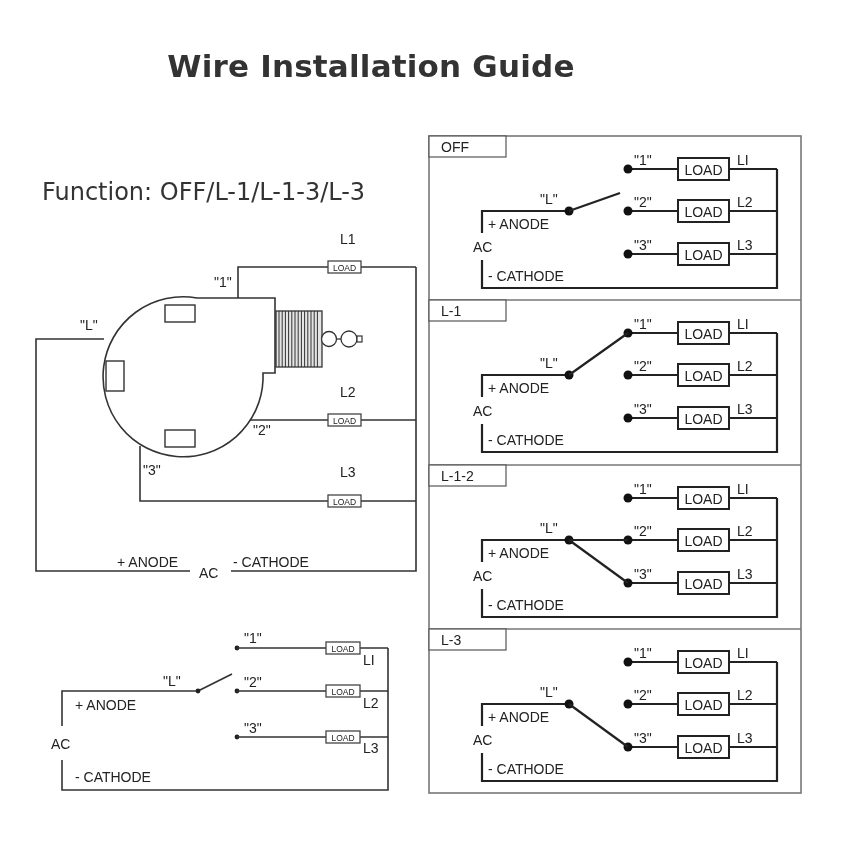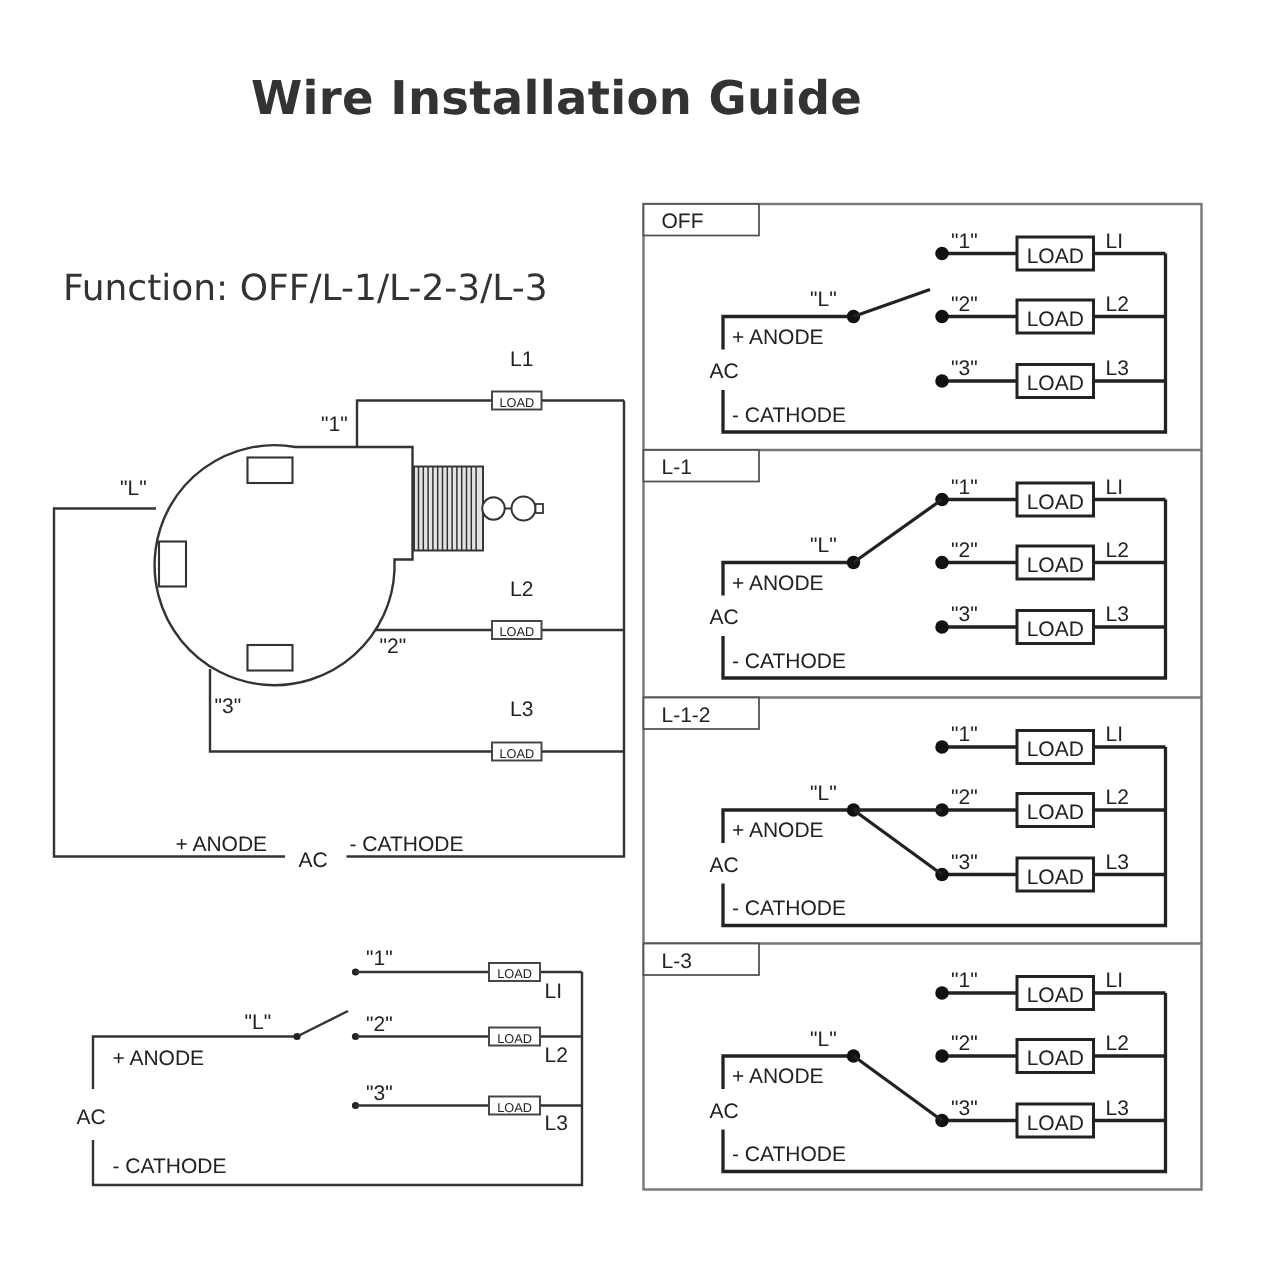--- a/index.html
+++ b/index.html
@@ -14,21 +14,21 @@
     .tabbox { stroke: #555; stroke-width: 1.2; fill: #fff; }
     .loadbox-sm { stroke: #444; stroke-width: 1.3; fill: #fff; }
     .loadbox-lg { stroke: #222; stroke-width: 2; fill: #fff; }
     .body-outline { stroke: #333; stroke-width: 1.6; fill: #fff; }
     .slot { stroke: #333; stroke-width: 1.4; fill: #fff; }
   </style>
 </head>
 <body>
 
 <div id="title">Wire Installation Guide</div>
-<div id="subtitle">Function: OFF/L-1/L-2-3/L-3</div>
+<div id="subtitle">Function: OFF/L-1/L-1-3/L-3</div>
 
 <svg id="diagram" width="850" height="850" viewBox="0 0 850 850">
 
   <g>
 
     <path class="wire" d="M104,339 L36,339 L36,571 L190,571"></path>
     <path class="wire" d="M231,571 L416,571 L416,267"></path>
 
     <path class="wire" d="M238,298 L238,267 L328,267 M361,267 L416,267"></path>
     <rect class="loadbox-sm" x="328" y="261" width="33" height="12"></rect>

